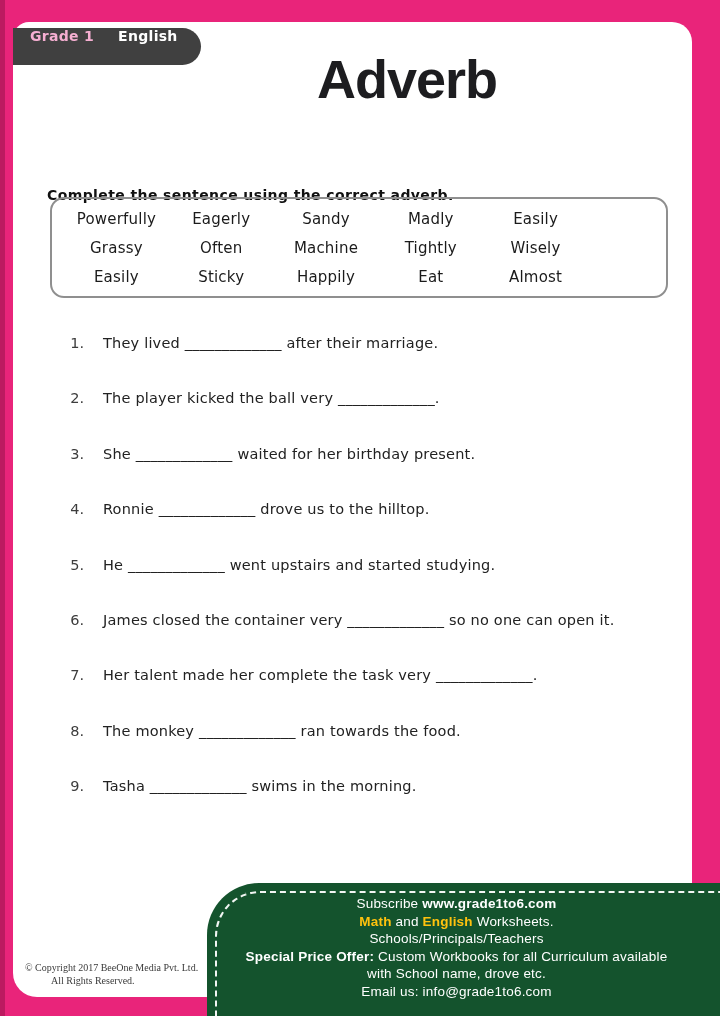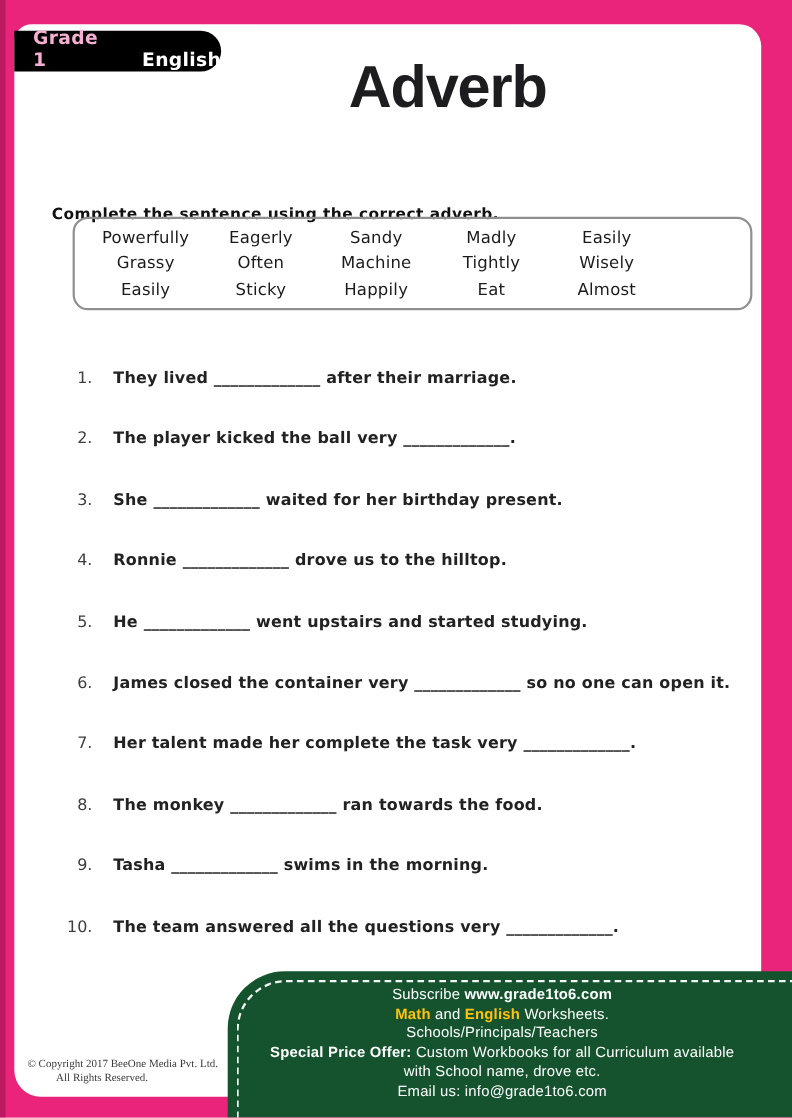--- a/index.html
+++ b/index.html
@@ -18,25 +18,25 @@
   .white-panel {
     position:absolute; left:13px; top:22px;
     width:679px; height:975px;
     background:#ffffff;
     border-radius:16px 20px 0 24px;
   }
   
   .badge {
     position:absolute; left:13px; top:28px;
     width:188px; height:37px;
-    background:#000000;
+    background:#404040;
     border-radius:0 19px 19px 0;
-    display:flex; align-items:flex-end;
+    display:flex; align-items:flex-start;
     padding-left:17px;
-    font-size:17px;
+    font-size:14px;
     letter-spacing:0.3px;
   }
   .badge .grade { color:#F6AFD2; font-weight:bold; margin-right:24px; }
   .badge .subject { color:#ffffff; font-weight:bold; }
   
   .title {
     position:absolute; left:13px; top:48px; width:618px;
     padding-left:170px;
     text-align:center;
     font-family:"Liberation Sans", sans-serif;
@@ -44,22 +44,22 @@
     letter-spacing:-1px;
   }
   .instruction {
     position:absolute; left:47px; top:139px;
     font-size:14px; font-weight:bold; color:#111;
     letter-spacing:0.4px;
     margin-top:48px;
   }
   
   .wordbank {
-    position:absolute; left:66px; top:197px;
-    width:618px; height:85px;
+    position:absolute; left:50px; top:197px;
+    width:618px; height:101px;
     border:2px solid #8f8f8f;
     border-radius:14px;
     display:grid;
     grid-template-columns:repeat(5,1fr);
     align-content:space-around;
     padding:5px 78px 5px 12px;
   }
   .wordbank .word {
     text-align:center;
     font-size:15px; color:#1b1b1b;
@@ -72,21 +72,20 @@
   }
   .q { height:55.4px; white-space:nowrap; }
   .q-num {
     display:inline-block; width:24px; text-align:right;
     margin-right:19px;
     font-size:14.5px; color:#3d3d3d;
   }
   .q-text {
     font-size:14.5px; color:#222;
     letter-spacing:0.2px;
-    font-weight:bold;
   }
   
   .footer {
     position:absolute; left:207px; top:883px;
     width:513px; height:133px;
     background:#14532d;
     border-top-left-radius:52px;
     padding-left:32px;
   }
   .footer-dash {
@@ -166,23 +165,20 @@
     <span class="q-num">6.</span><span class="q-text">James closed the container very _____________ so no one can open it.</span>
   </div>
   <div class="q">
     <span class="q-num">7.</span><span class="q-text">Her talent made her complete the task very _____________.</span>
   </div>
   <div class="q">
     <span class="q-num">8.</span><span class="q-text">The monkey _____________ ran towards the food.</span>
   </div>
   <div class="q">
     <span class="q-num">9.</span><span class="q-text">Tasha _____________ swims in the morning.</span>
-  </div>
-  <div class="q">
-    <span class="q-num">10.</span><span class="q-text">The team answered all the questions very _____________.</span>
   </div>
 </div>
 
 <div class="footer">
   <div class="footer-dash"></div>
   <div class="footer-content">
     <div class="f-line">
       <span>Subscribe</span>
       <b>www.grade1to6.com</b>
     </div>

